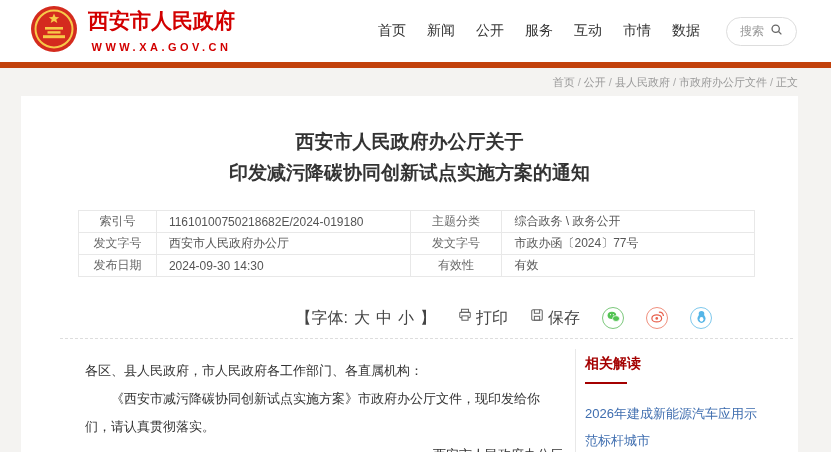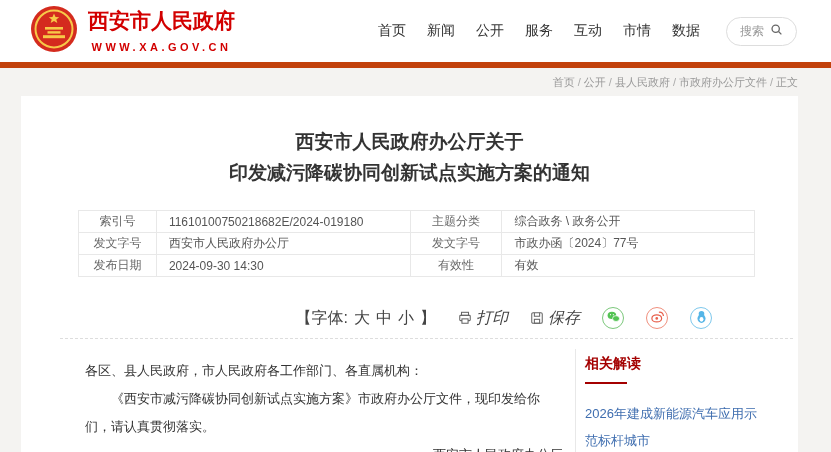--- a/index.html
+++ b/index.html
@@ -62,21 +62,21 @@
     margin: 30px 5px 0 39px;
     border-bottom: 1px dashed #ddd;
     padding-bottom: 9px;
   }
   .toolbar {
     display: flex; justify-content: flex-end; align-items: center;
     gap: 22px; padding-right: 81px; font-size: 16px; color: #444;
   }
   .font-ctl { display: flex; align-items: center; gap: 6px; }
   .font-size-opt { cursor: pointer; }
-  .tool { display: flex; align-items: flex-end; gap: 4px; cursor: pointer; color: #444; font-style: italic; }
+  .tool { display: flex; align-items: flex-start; gap: 4px; cursor: pointer; color: #444; }
   .tool svg { width: 14px; height: 14px; }
   .share-circle {
     width: 22px; height: 22px; border-radius: 50%;
     display: flex; align-items: center; justify-content: center;
     cursor: pointer; background: #fff;
   }
   .share-circle svg { width: 15px; height: 15px; }
   .wechat { border: 1px solid #7cc87c; }
   .weibo  { border: 1px solid #f0907e; }
   .qq     { border: 1px solid #7ec8ec; }

